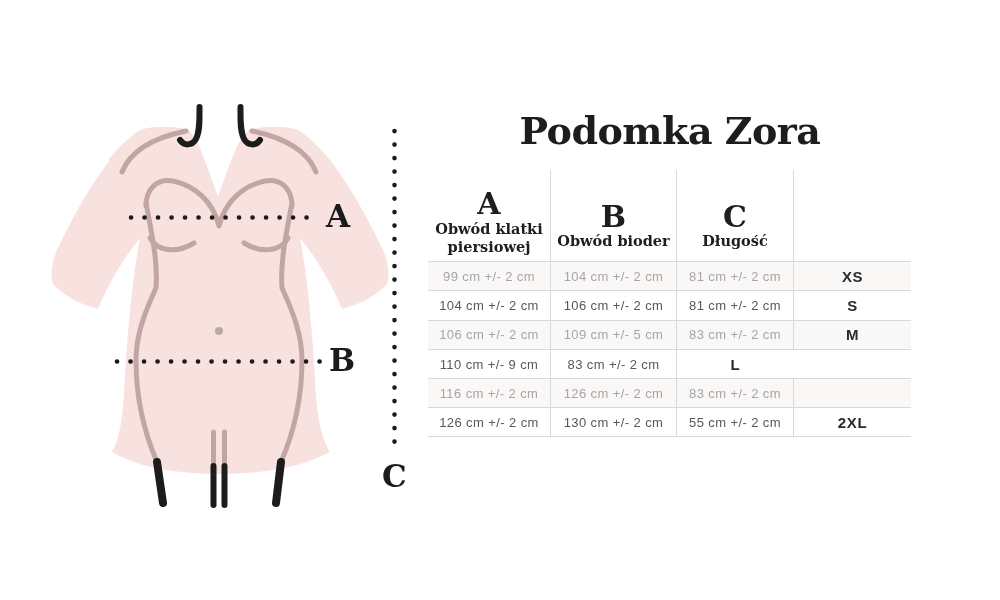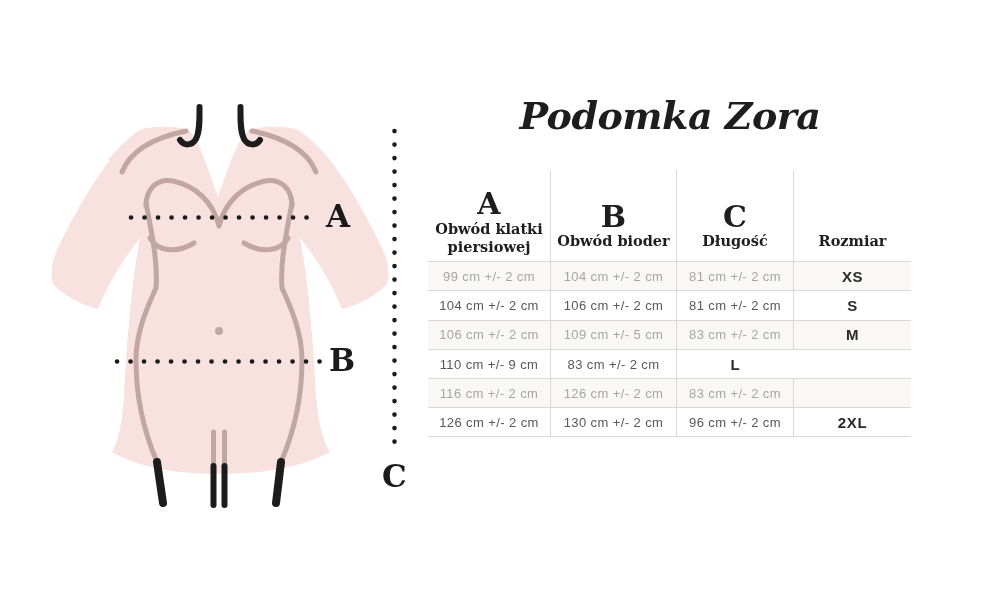--- a/index.html
+++ b/index.html
@@ -30,31 +30,30 @@
     font-size: 31px;
     line-height: 1;
     color: #1b1b1b;
   }
   .label-a { left: 326px; top: 201px; }
   .label-b { left: 329px; top: 345px; }
   .label-c { left: 382px; top: 461px; }
   
   .chart-title {
     position: absolute;
-    left: 430px; top: 97px;
+    left: 430px; top: 112px;
     width: 480px;
     text-align: center;
     font-family: "DejaVu Serif", "Liberation Serif", serif;
     font-weight: bold;
     font-size: 38px;
     line-height: 1;
     letter-spacing: -0.5px;
     color: #1d1d1d;
     white-space: nowrap;
-    font-style: italic;
   }
   
   .size-table {
     position: absolute;
     left: 428px; top: 170px;
     width: 483px;
   }
   .tbl-header, .tbl-row {
     display: grid;
     grid-template-columns: 123px 126px 117px 117px;
@@ -184,23 +183,20 @@
         <span class="hlabel">Obwód klatki piersiowej</span>
       </div>
       <div class="hcell sep">
         <span class="hletter">B</span>
         <span class="hlabel">Obwód bioder</span>
       </div>
       <div class="hcell sep">
         <span class="hletter">C</span>
         <span class="hlabel">Długość</span>
       </div>
-      <div class="hcell">
-        <span class="hlabel">Rozmiar</span>
-      </div>
     </div>
 
     <div class="tbl-row">
       <div class="dcell sep">99 cm +/- 2 cm</div>
       <div class="dcell sep">104 cm +/- 2 cm</div>
       <div class="dcell sep">81 cm +/- 2 cm</div>
       <div class="dcell size">XS</div>
     </div>
     <div class="tbl-row">
       <div class="dcell sep">104 cm +/- 2 cm</div>
@@ -220,18 +216,18 @@
       <div class="dcell size">L</div>
     </div>
     <div class="tbl-row">
       <div class="dcell sep">116 cm +/- 2 cm</div>
       <div class="dcell sep">126 cm +/- 2 cm</div>
       <div class="dcell sep">83 cm +/- 2 cm</div>
     </div>
     <div class="tbl-row">
       <div class="dcell sep">126 cm +/- 2 cm</div>
       <div class="dcell sep">130 cm +/- 2 cm</div>
-      <div class="dcell sep">96 cm +/- 2 cm</div>
+      <div class="dcell sep">55 cm +/- 2 cm</div>
       <div class="dcell size">2XL</div>
     </div>
   </div>
 
 </div>
 
 </body></html>

